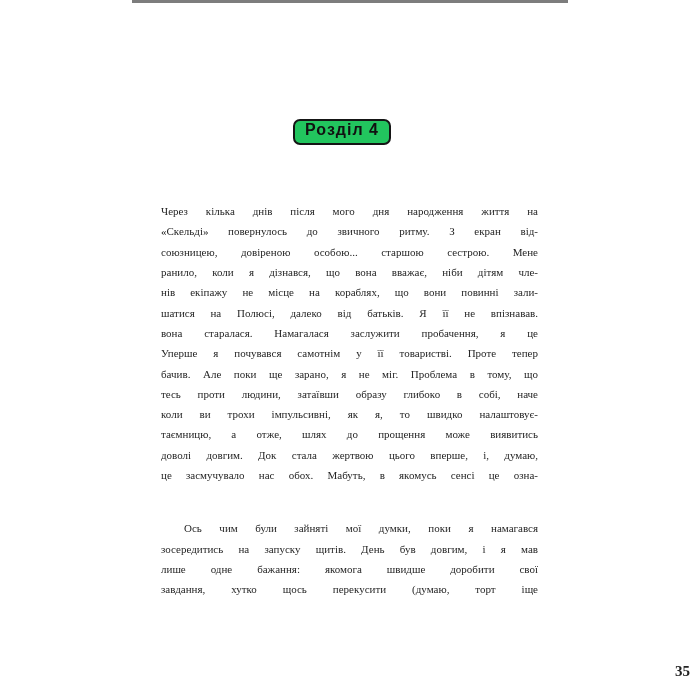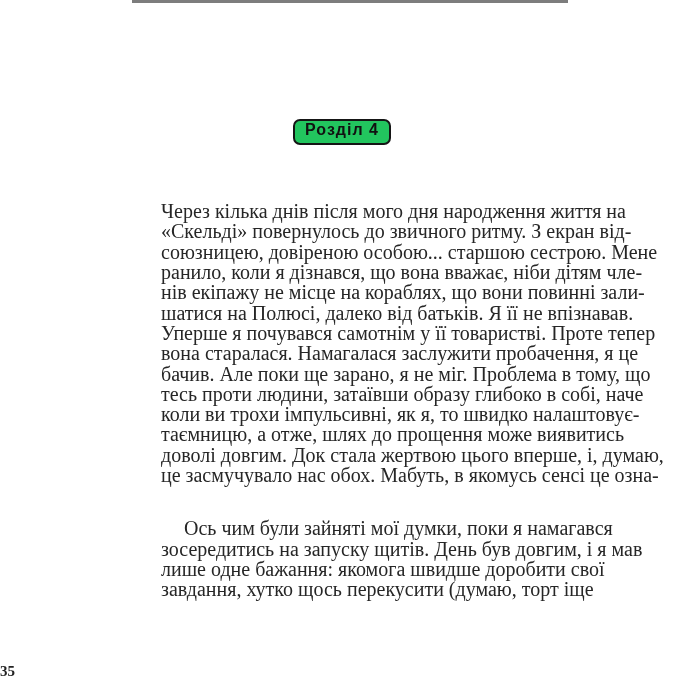--- a/index.html
+++ b/index.html
@@ -48,38 +48,38 @@
   .body-text {
     position: absolute;
     left: 161px;
     top: 201px;
     width: 377px;
     color: #262626;
   }
   .line {
     height: 20.32px;
     line-height: 20.32px;
-    font-size: 20px;
+    font-size: 11px;
     white-space: nowrap;
     text-align: justify;
     text-align-last: justify;
   }
   .line.para-end {
     text-align-last: left;
   }
   .line.indent {
     text-indent: 23px;
     margin-top: 33px;
   }
   .page-number {
     position: absolute;
     top: 663px;
     left: 0;
     width: 690px;
-    text-align: left;
+    text-align: right;
     font-size: 15px;
     font-weight: bold;
     color: #222222;
   }
 </style>
 </head>
 <body>
 
 <div class="page">
   <div class="top-edge" style="background: rgb(125, 125, 125);"></div>
@@ -88,22 +88,22 @@
     <span>Розділ 4</span>
   </div>
 
   <div class="body-text" id="body-lines" style="color: rgb(38, 38, 38);">
       <div class="line">Через кілька днів після мого дня народження життя на</div>
       <div class="line">«Скельді» повернулось до звичного ритму. З екран від-</div>
       <div class="line">союзницею, довіреною особою... старшою сестрою. Мене</div>
       <div class="line">ранило, коли я дізнався, що вона вважає, ніби дітям чле-</div>
       <div class="line">нів екіпажу не місце на кораблях, що вони повинні зали-</div>
       <div class="line">шатися на Полюсі, далеко від батьків. Я її не впізнавав.</div>
+      <div class="line">вона старалася. Намагалася заслужити пробачення, я це</div>
       <div class="line">Уперше я почувався самотнім у її товаристві. Проте тепер</div>
-      <div class="line">вона старалася. Намагалася заслужити пробачення, я це</div>
       <div class="line">бачив. Але поки ще зарано, я не міг. Проблема в тому, що</div>
       <div class="line">тесь проти людини, затаївши образу глибоко в собі, наче</div>
       <div class="line">коли ви трохи імпульсивні, як я, то швидко налаштовує-</div>
       <div class="line">таємницю, а отже, шлях до прощення може виявитись</div>
       <div class="line">доволі довгим. Док стала жертвою цього вперше, і, думаю,</div>
       <div class="line">це засмучувало нас обох. Мабуть, в якомусь сенсі це озна-</div>
       <div class="line indent">Ось чим були зайняті мої думки, поки я намагався</div>
       <div class="line">зосередитись на запуску щитів. День був довгим, і я мав</div>
       <div class="line">лише одне бажання: якомога швидше доробити свої</div>
       <div class="line">завдання, хутко щось перекусити (думаю, торт іще</div>

